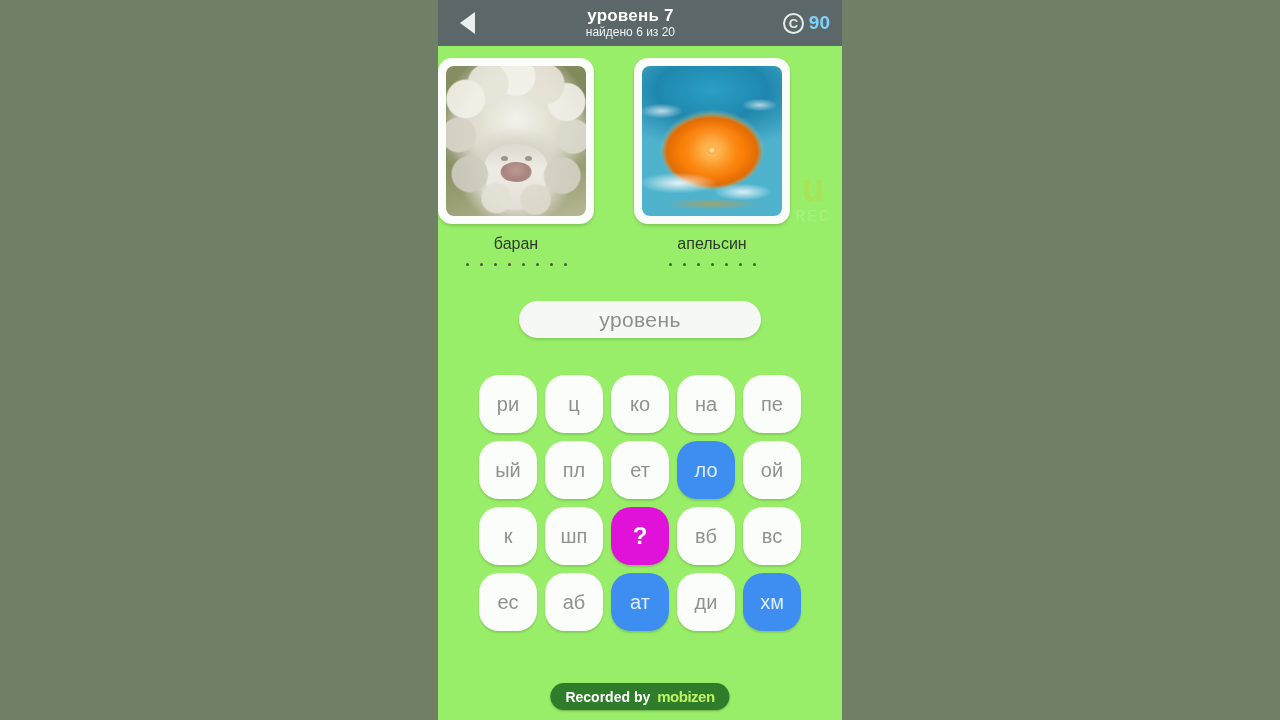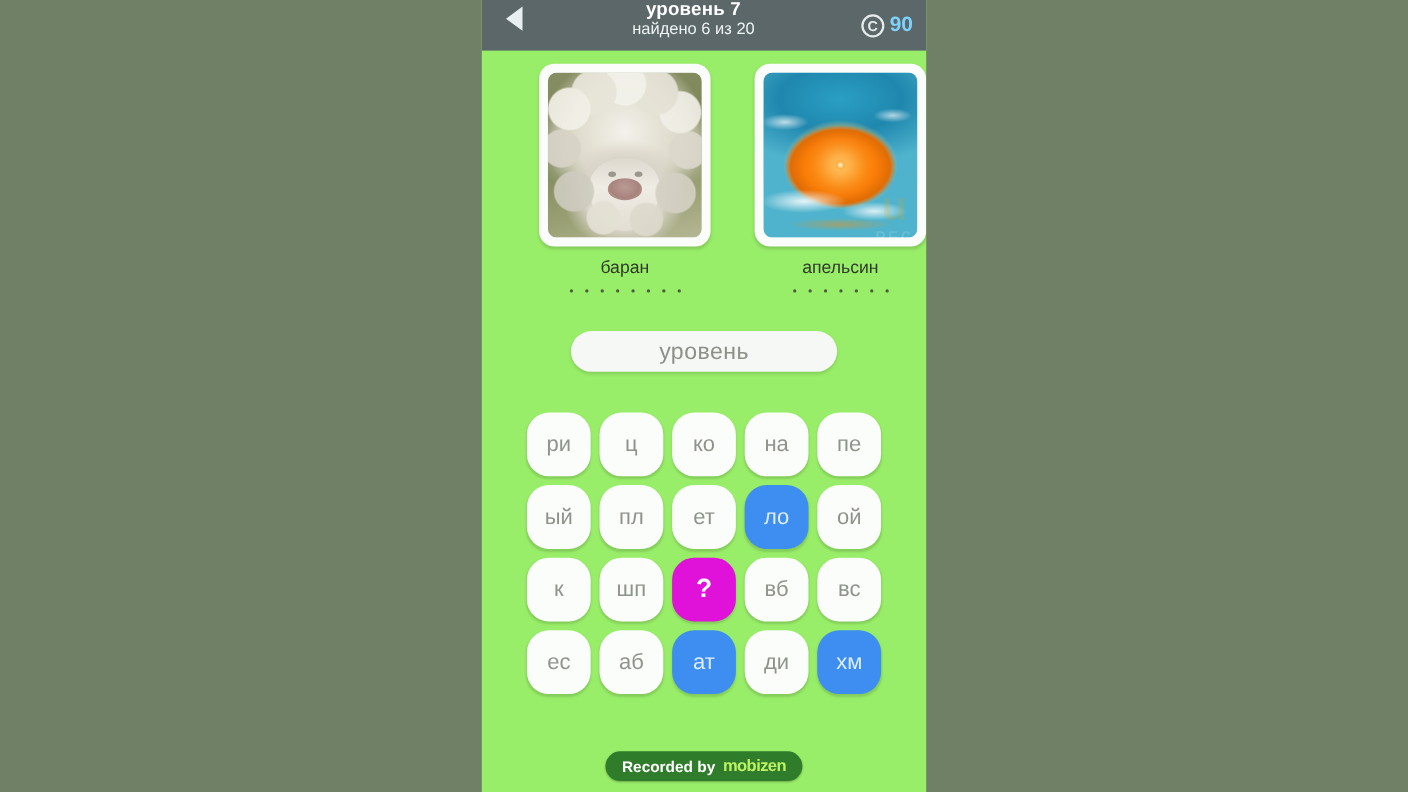--- a/index.html
+++ b/index.html
@@ -34,20 +34,21 @@
   }
 
   
   #header {
     position: absolute;
     left: 0; top: 0;
     width: 404px;
     height: 46px;
     background: #5b6769;
     display: flex;
+    align-items: center;
     box-sizing: border-box;
     padding: 0 12px;
   }
   #back-btn {
     width: 34px;
     height: 34px;
     display: flex;
     align-items: center;
     justify-content: center;
     flex: 0 0 auto;
@@ -66,21 +67,21 @@
     margin-left: -6px;
   }
   #level-title {
     color: #ffffff;
     font-size: 17px;
     font-weight: bold;
     letter-spacing: .2px;
   }
   #level-progress {
     color: #eef3f3;
-    font-size: 15px;
+    font-size: 12px;
     margin-top: 1px;
   }
   #coins {
     flex: 0 0 auto;
     display: flex;
     align-items: center;
     gap: 5px;
   }
   #coin-icon {
     width: 21px; height: 21px;
@@ -101,21 +102,21 @@
     font-weight: bold;
   }
 
   
   #cards {
     position: absolute;
     top: 58px;
     left: 0;
     width: 404px;
     display: flex;
-    justify-content: flex-end;
+    justify-content: flex-start;
     gap: 40px;
   }
   .card-col {
     width: 156px;
     display: flex;
     flex-direction: column;
     align-items: center;
   }
   .card-frame {
     width: 156px;

